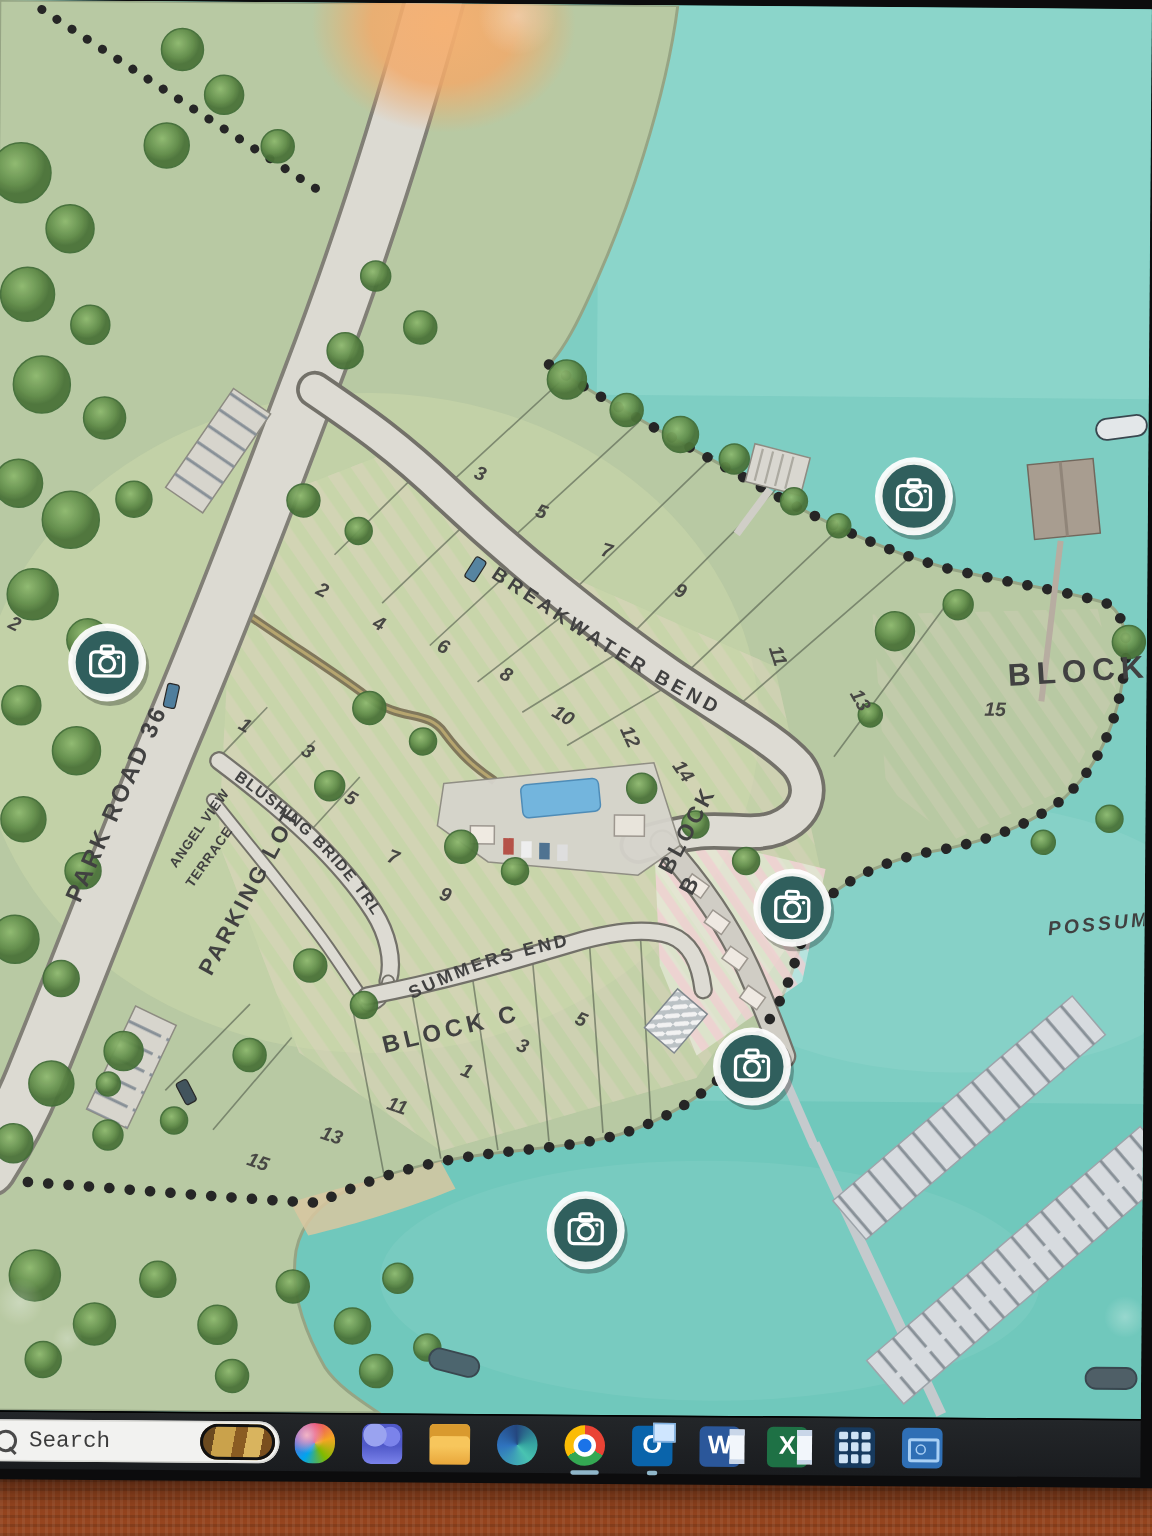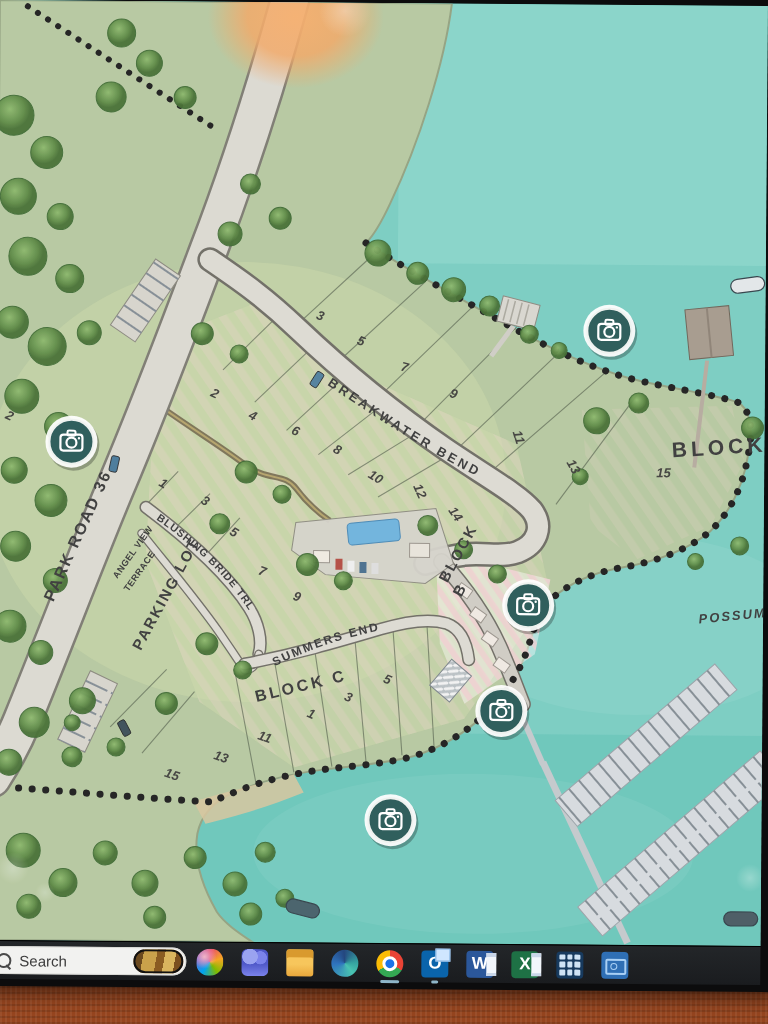--- a/index.html
+++ b/index.html
@@ -31,21 +31,21 @@
     position:absolute;left:8px;top:952px;width:768px;height:38px;
     background:linear-gradient(#232629,#1a1c1f);
     border-top:1px solid #000;display:flex;align-items:center;
   }
   .searchpill{
     position:absolute;left:-14px;top:5px;width:208px;height:28px;border-radius:14px;
     background:#f2f2f0;display:flex;align-items:center;box-shadow:inset 0 0 0 1px #d8d8d4;
   }
   .mag{width:11px;height:11px;border:2px solid #4a4a4a;border-radius:50%;margin-left:18px;position:relative;flex:none;}
   .mag::after{content:"";position:absolute;width:2px;height:6px;background:#4a4a4a;left:9px;top:9px;transform:rotate(-45deg);}
-  .searchtext{color:#3c3c3c;font-size:15px;margin-left:8px;flex:1;}
+  .searchtext{color:#3c3c3c;font-size:15px;margin-left:8px;flex:1;font-family:Liberation Mono, monospace;}
   .pillimg{width:50px;height:24px;border-radius:12px;margin-right:3px;flex:none;
     background:linear-gradient(100deg,#6b4a1f 0 20%,#caa24b 20% 45%,#8a5c22 45% 60%,#d9b45e 60% 80%,#7a4e1e 80%);
     box-shadow:inset 0 0 0 2px #111;}
   .icons{position:absolute;left:204px;top:0;height:38px;display:flex;align-items:center;gap:18px;}
   .tic{width:27px;height:27px;position:relative;flex:none;}
   .tic .under{position:absolute;left:4px;bottom:-6px;width:19px;height:3px;border-radius:2px;background:#8fb6c9;}
   .tic .under.small{left:10px;width:7px;}
   .ic-copilot{border-radius:50% 45% 50% 45%;background:radial-gradient(circle at 30% 30%,#f2b4c6,transparent 45%),conic-gradient(#e8486f,#f5a623,#7fba00,#00a4ef,#7a5fd0,#e8486f);}
   .ic-teams{background:radial-gradient(circle at 32% 28%,#9aa3f0 0 28%,transparent 30%),radial-gradient(circle at 70% 32%,#7b83eb 0 24%,transparent 26%),linear-gradient(#5059c9 55%,#7b83eb);border-radius:6px;}
   .ic-folder{background:linear-gradient(#f7c65c 55%,#e9a73b);border-radius:3px;box-shadow:inset 0 8px 0 #d99a2e;}

